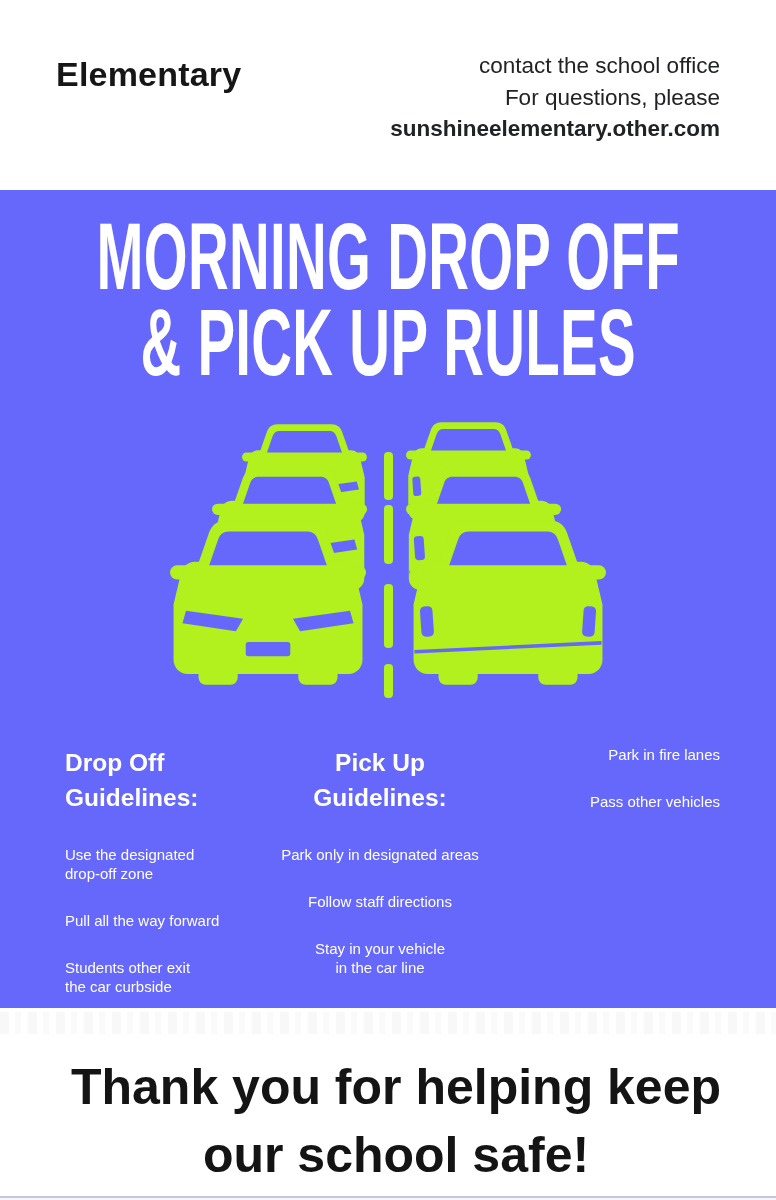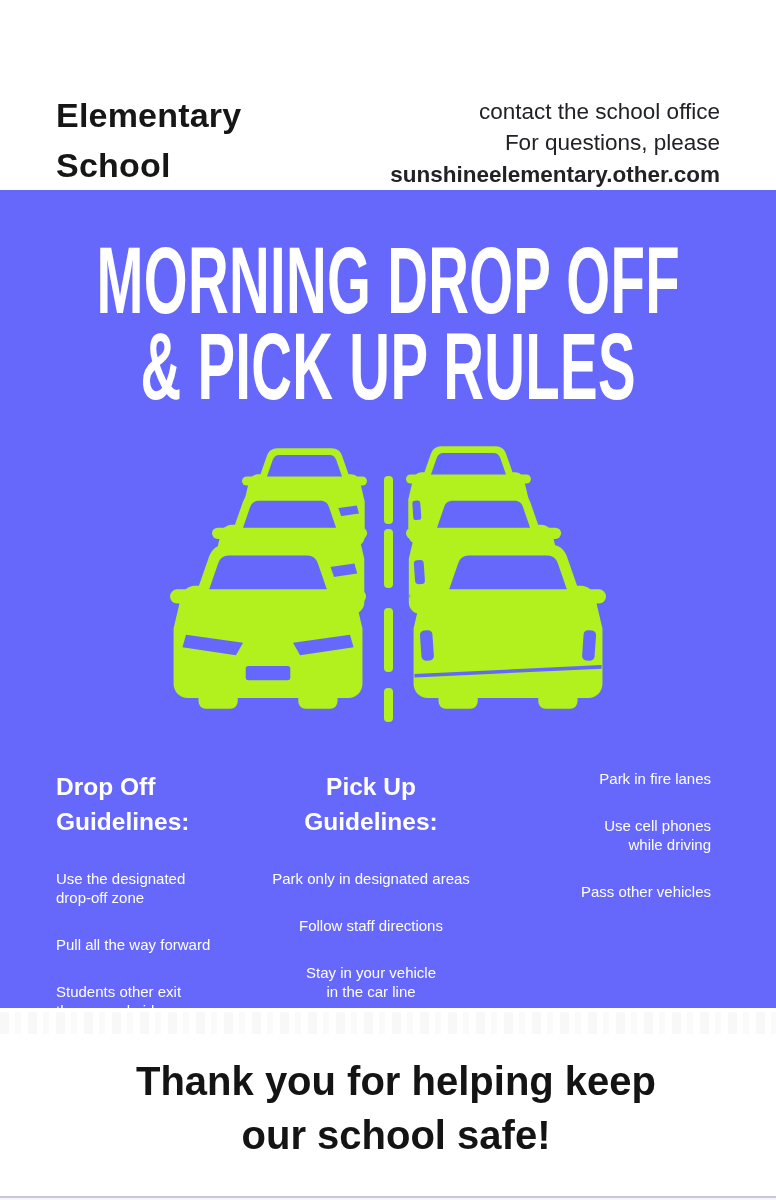--- a/index.html
+++ b/index.html
@@ -12,21 +12,21 @@
     background: #ffffff;
     position: relative;
     overflow: hidden;
   }
 
   
   .top {
     height: 190px;
     display: flex;
     justify-content: space-between;
-    align-items: flex-end;
+    align-items: flex-start;
     padding: 50px 56px 0 56px;
   }
   .school-name {
     font-size: 34px;
     font-weight: 700;
     line-height: 1.45;
     color: #161616;
     letter-spacing: 0.2px;
   }
   .contact {
@@ -34,21 +34,21 @@
     font-size: 22.5px;
     line-height: 1.4;
     color: #212226;
   }
   .contact-site { font-weight: 700; }
 
   
   .hero {
     height: 818px;
     background: #6568fa;
-    padding-top: 48px;
+    padding-top: 24px;
     overflow: hidden;
   }
   .hero-title-wrap { display: flex; justify-content: center; }
   .hero-title {
     text-align: center;
     color: #ffffff;
     font-size: 94px;
     font-weight: 700;
     line-height: 0.92;
     letter-spacing: 0.5px;
@@ -58,21 +58,21 @@
   }
   .hero-title .line { display: block; }
 
   .cars { display: block; margin: 34px auto 0 auto; }
 
   
   .cols {
     margin-top: 26px;
     padding: 0 56px;
     display: flex;
-    justify-content: flex-start;
+    justify-content: flex-end;
     color: #ffffff;
   }
   .col { white-space: pre-line; }
   .col-title {
     font-size: 24.5px;
     font-weight: 700;
     line-height: 1.43;
     margin-bottom: 12px;
     white-space: pre-line;
   }
@@ -91,42 +91,41 @@
   .noise-band {
     position: absolute; top: 4px; left: 0; right: 0; height: 22px;
     background: repeating-linear-gradient(90deg,
       rgba(90,90,110,0.07) 0 9px, rgba(0,0,0,0) 9px 15px,
       rgba(90,90,110,0.05) 15px 21px, rgba(0,0,0,0) 21px 28px);
     opacity: 0.6;
   }
   .thanks {
     padding-top: 46px;
     text-align: center;
-    font-size: 40px;
+    font-size: 50px;
     font-weight: 700;
     line-height: 1.35;
     color: #141414;
     margin-left: 16px;
   }
   .bottom-rule {
     position: absolute; left: 0; right: 0; bottom: 0;
     height: 4px;
     background: #f5f5fb;
     border-top: 2px solid #c6c6dc;
   }
 </style>
 </head>
 <body>
 
 <div class="poster">
 
   <header class="top">
     <div class="school-name">
       <div>Elementary</div>
-      <div>School</div>
     </div>
     <div class="contact">
       <div class="contact-line">contact the school office</div>
       <div class="contact-line">For questions, please</div>
       <div class="contact-site">sunshineelementary.other.com</div>
     </div>
   </header>
 
   <section class="hero">
 
@@ -201,22 +200,20 @@
 Guidelines:</h2>
         <p class="col-item">Park only in designated areas</p>
         <p class="col-item">Follow staff directions</p>
         <p class="col-item">Stay in your vehicle
 in the car line</p>
         
       </div>
 
       <div class="col col-donot">
         <p class="col-item">Park in fire lanes</p>
-        <p class="col-item">Use cell phones
-while driving</p>
         <p class="col-item">Pass other vehicles</p>
         
       </div>
 
     </div>
   </section>
 
   <footer class="footer">
     <div class="noise-band"></div>
     <div class="thanks">

